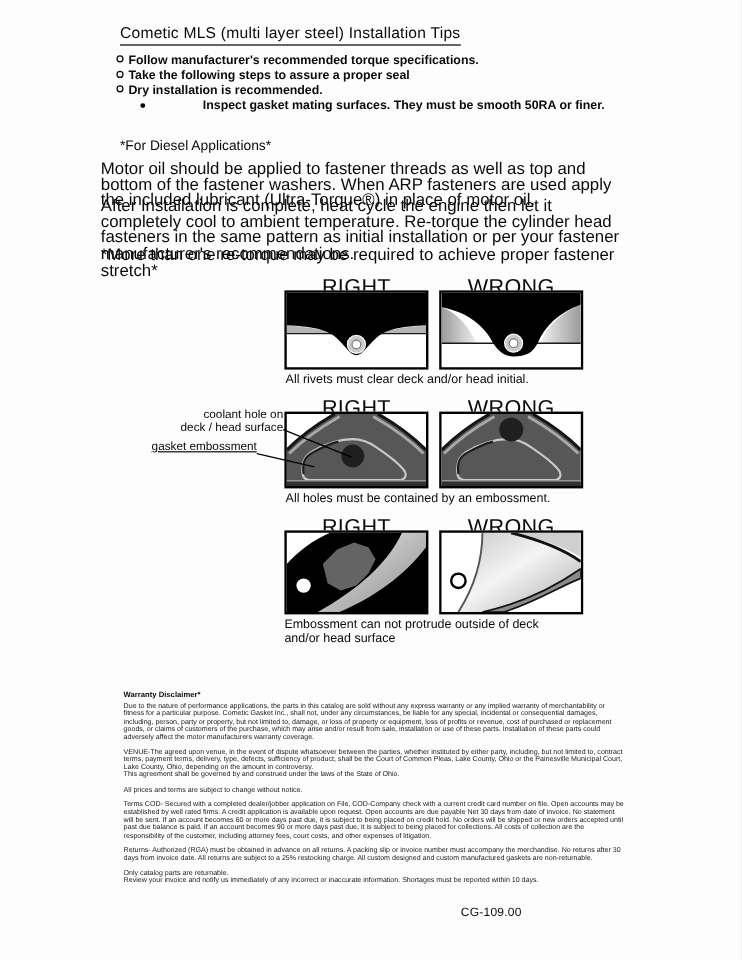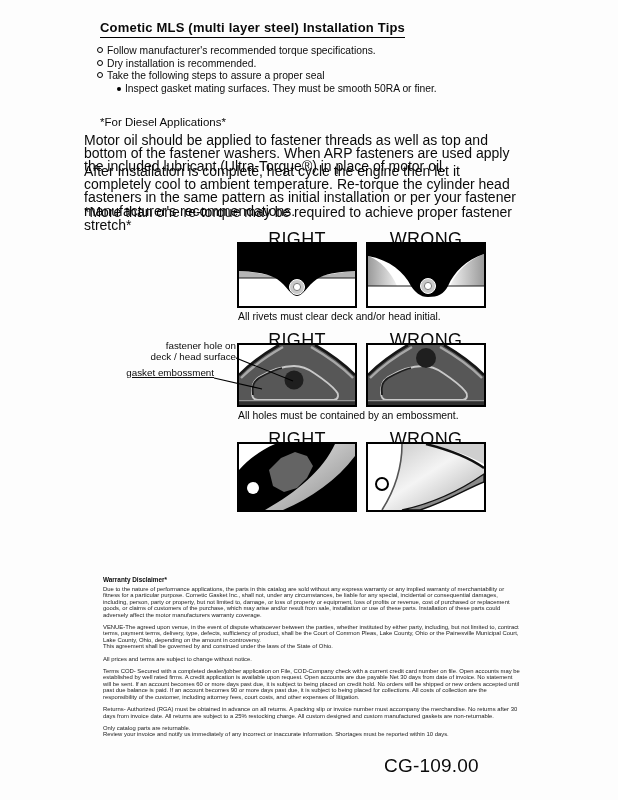--- a/index.html
+++ b/index.html
@@ -3,75 +3,75 @@
 <meta charset="utf-8">
 <style>
   html,body { margin:0; padding:0; background:#e8e8e8; }
   .page {
     position:relative; width:618px; height:800px; margin:0 auto;
     background:#fdfdfd; overflow:hidden;
     font-family:"Liberation Sans", sans-serif; color:#0a0a0a;
   }
   .abs { position:absolute; }
   .title {
-    left:100px; top:20px; font-size:13px; font-weight:bold;
+    left:100px; top:20px; font-size:13px; font-weight:normal;
     border-bottom:1.6px solid #000; padding-bottom:2px; letter-spacing:0.2px;
   }
   .tips { left:97px; top:45px; width:450px; font-size:10.3px; line-height:12.6px; }
-  .tip-line { display:flex; align-items:baseline; }
+  .tip-line { display:flex; align-items:baseline;font-weight:bold; }
   .ring {
     width:4px; height:4px; border:1px solid #000; border-radius:50%;
     display:inline-block; margin-right:4px; flex:0 0 auto; transform:translateY(-1px);
   }
   .dot {
     width:4px; height:4px; background:#000; border-radius:50%;
     display:inline-block; margin-right:4px; flex:0 0 auto; transform:translateY(-1px);
   }
-  .sub { padding-left:20px; }
+  .sub { padding-left:20px;gap:44px; }
   .diesel-heading { left:100px; top:116px; font-size:11.5px; font-weight:normal; }
   .para { left:84px; width:443px; font-size:14px; line-height:13.2px; }
   .p1 { top:134px; }
   .p2 { top:165px; }
   .note { top:206px; }
   .hdr { width:120px; text-align:center; font-size:18px; letter-spacing:0.3px; }
   .imgbox {
     width:120px; border:2px solid #000; box-sizing:border-box; background:#fff;
   }
   .imgbox svg { display:block; }
   .cap { font-size:10.4px; line-height:11.5px; }
   .ann { text-align:right; font-size:9.8px; line-height:10.8px; }
   .warranty-heading { left:103px; top:576px; font-size:6.4px; font-weight:bold; }
   .warranty {
     left:103px; top:586px; width:419px;
     font-size:5.9px; line-height:6.4px; color:#1a1a1a;
   }
   .warranty p { margin:0 0 6px 0; }
   .warranty p.tight { margin:0; }
-  .docnum { left:384px; top:755px; font-size:19px; letter-spacing:0.2px; }
+  .docnum { left:384px; top:755px; font-size:10px; letter-spacing:0.2px; }
   .leader { pointer-events:none; }
 </style>
 </head>
 <body>
 
 <div class="page">
 
   <div class="abs title">Cometic MLS (multi layer steel) Installation Tips</div>
 
   <div class="abs tips">
     <div class="tip-line">
       <span class="ring"></span>
       <span>Follow manufacturer's recommended torque specifications.</span>
     </div>
     <div class="tip-line">
       <span class="ring"></span>
-      <span>Dry installation is recommended.</span>
+      <span>Take the following steps to assure a proper seal</span>
     </div>
     <div class="tip-line">
       <span class="ring"></span>
-      <span>Take the following steps to assure a proper seal</span>
+      <span>Dry installation is recommended.</span>
     </div>
     <div class="tip-line sub">
       <span class="dot"></span>
       <span>Inspect gasket mating surfaces.  They must be smooth 50RA or finer.</span>
     </div>
   </div>
 
   <div class="abs diesel-heading">*For Diesel Applications*</div>
   <div class="abs para p1">Motor oil should be applied to fastener threads as well as top and bottom of the fastener washers. When ARP fasteners are used apply the included lubricant (Ultra-Torque®) in place of motor oil.</div>
   <div class="abs para p2">After Installation is complete, heat cycle the engine then let it completely cool to ambient temperature. Re-torque the cylinder head fasteners in the same pattern as initial installation or per your fastener manufacturer's recommendations.</div>
@@ -117,21 +117,21 @@
       <circle cx="60" cy="42" r="3.6" fill="#ffffff" stroke="#7d7d7d" stroke-width="1"></circle>
     </svg>
   </div>
 
   <div class="abs cap" style="left:238px; top:311px;">All rivets must clear deck and/or head initial.</div>
 
   <div class="abs hdr" style="left:237px; top:330px;">RIGHT</div>
   <div class="abs hdr" style="left:366px; top:330px;">WRONG</div>
 
   <div class="abs ann" style="left:106px; top:341px; width:130px;">
-    <div>fastener hole on</div>
+    <div>coolant hole on</div>
     <div>deck / head surface</div>
   </div>
   <div class="abs ann" style="left:106px; top:368px; width:108px;text-decoration:underline;">gasket embossment</div>
 
   <div class="abs imgbox" style="left:237px; top:343px; height:64px;">
     <svg width="116" height="60" viewBox="0 0 116 60" preserveAspectRatio="none">
       <rect x="0" y="0" width="116" height="60" fill="#575757"></rect>
       <path d="M0,0 H40 C26,8 10,20 0,30 Z" fill="#ffffff"></path>
       <path d="M44,2 C30,10 13,22 2,33" stroke="#a8a8a8" stroke-width="2.4" fill="none"></path>
       <path d="M40,0 C26,8 10,20 0,30" stroke="#161616" stroke-width="2.6" fill="none"></path>
@@ -201,20 +201,24 @@
       <rect x="0" y="0" width="116" height="66" fill="#ffffff"></rect>
       <path d="M60,0 H116 V20 C98,10 78,4 60,0 Z" fill="#cfcfcf"></path>
       <path d="M34,0 H58 C82,6 102,14 116,24 V30 C90,48 62,60 34,66 H14 C28,44 34,22 34,0 Z" fill="url(#g3b)"></path>
       <path d="M58,0 C82,6 102,14 116,24" stroke="#111111" stroke-width="2.4" fill="none"></path>
       <path d="M116,30 C90,48 62,60 34,66 H52 C78,58 100,44 116,38 Z" fill="#8a8a8a" stroke="#111111" stroke-width="1.4"></path>
       <path d="M34,0 C34,22 28,44 14,66" stroke="#555555" stroke-width="1.6" fill="none"></path>
       <circle cx="14" cy="40" r="6" fill="#ffffff" stroke="#000000" stroke-width="2"></circle>
     </svg>
   </div>
 
+  <div class="abs cap" style="left:237px; top:515px; width:230px;">
+    <div>Embossment can not protrude outside of deck</div>
+    <div>and/or head surface</div>
+  </div>
 
   <div class="abs warranty-heading">Warranty Disclaimer*</div>
   <div class="abs warranty">
     <p>Due to the nature of performance applications, the parts in this catalog are sold without any express warranty or any implied warranty of merchantability or fitness for a particular purpose.  Cometic Gasket Inc., shall not, under any circumstances, be liable for any special, incidental or consequential damages, including, person, party or property, but not limited to, damage, or loss of property or equipment, loss of profits or revenue, cost of purchased or replacement goods, or claims of customers of the purchase, which may arise and/or result from sale, installation or use of these parts.  Installation of these parts could adversely affect the motor manufacturers warranty coverage.</p>
     <p class="tight">VENUE-The agreed upon venue, in the event of dispute whatsoever between the parties, whether instituted by either party, including, but not limited to, contract terms, payment terms, delivery, type, defects, sufficiency of product, shall be the Court of Common Pleas, Lake County, Ohio or the Painesville Municipal Court, Lake County, Ohio, depending on the amount in controversy.</p>
     <p>This agreement shall be governed by and construed under the laws of the State of Ohio.</p>
     <p>All prices and terms are subject to change without notice.</p>
     <p>Terms COD- Secured with a completed dealer/jobber application on File, COD-Company check with a current credit card number on file.  Open accounts may be established by well rated firms.  A credit application is available upon request.  Open accounts are due payable Net 30 days from date of invoice.  No statement will be sent.  If an account becomes 60 or more days past due, it is subject to being placed on credit hold.  No orders will be shipped or new orders accepted until past due balance is paid.  If an account becomes 90 or more days past due, it is subject to being placed for collections.  All costs of collection are the responsibility of the customer, including attorney fees, court costs, and other expenses of litigation.</p>
     <p>Returns- Authorized (RGA) must be obtained in advance on all returns.  A packing slip or invoice number must accompany the merchandise.  No returns after 30 days from invoice date.  All returns are subject to a 25% restocking charge.  All custom designed and custom manufactured gaskets are non-returnable.</p>
     <p class="tight">Only catalog parts are returnable.</p>

